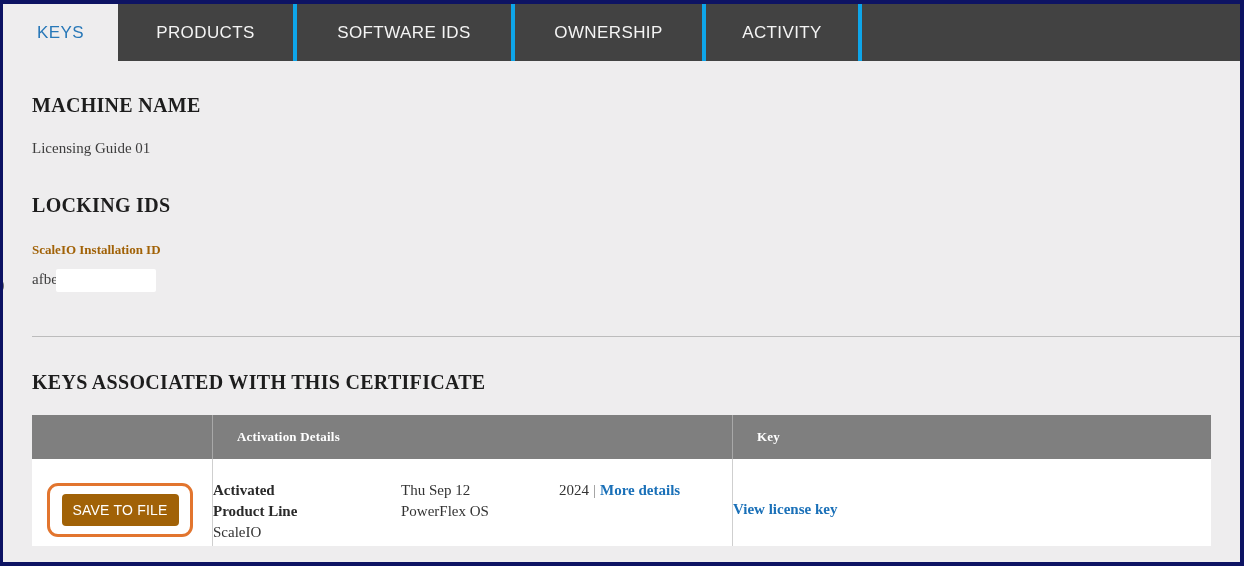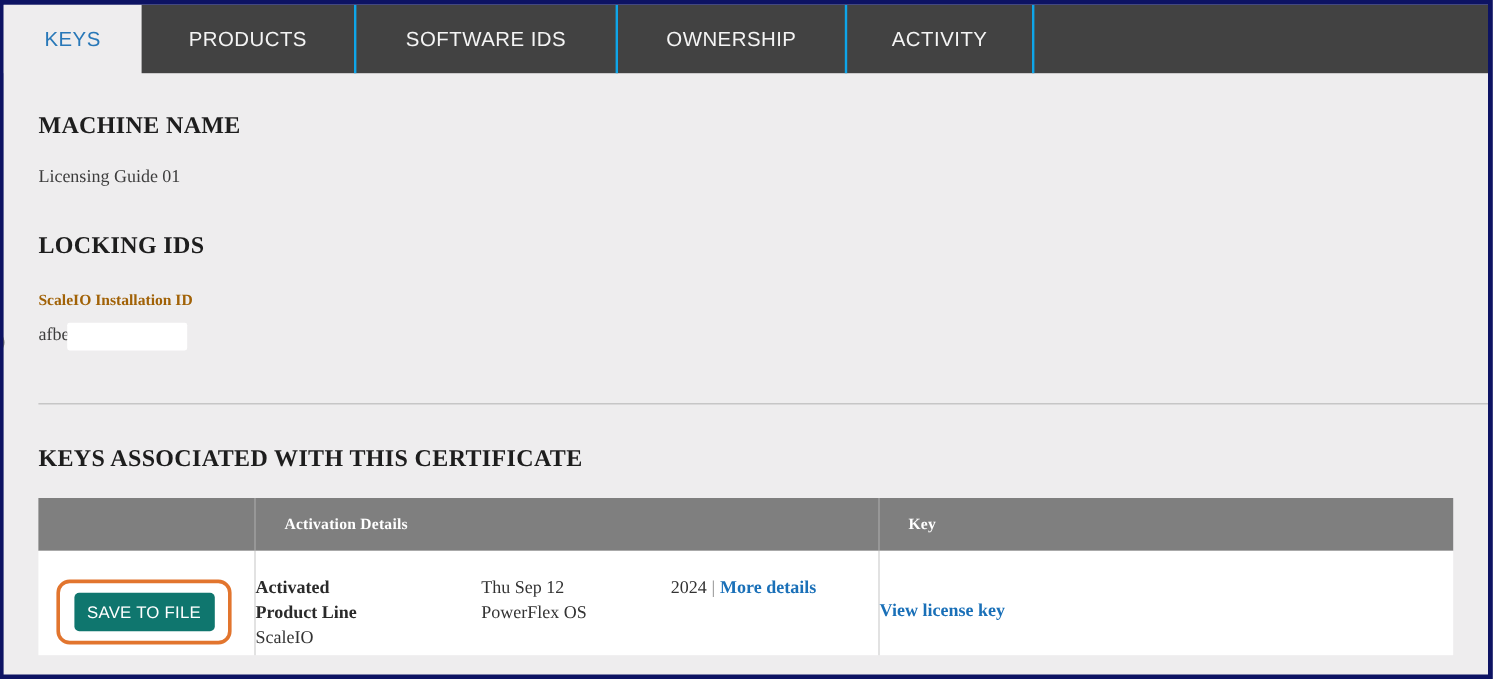--- a/index.html
+++ b/index.html
@@ -16,21 +16,21 @@
   
   .tabbar { display:flex; height:57px; width:100%; }
   .tab {
     font-family:"Liberation Sans", sans-serif;
     font-size:17px;
     display:flex; align-items:center; justify-content:center;
     cursor:pointer; letter-spacing:0.4px;
   }
   .tab-active { width:115px; background:#eeedee; color:#2878b8; }
   .tabbar-dark { flex:1; display:flex; background:#424242; }
-  .tabbar-dark .tab { color:#f4f4f4; border-right:2px solid #0ea5e9; }
+  .tabbar-dark .tab { color:#f4f4f4; border-right:4px solid #0ea5e9; }
   .tab-products { width:179px; }
   .tab-software { width:218px; }
   .tab-ownership { width:191px; }
   .tab-activity { width:156px; }
   .tab-filler { flex:1; border-right:none !important; }
   
   .content { padding-left:29px; }
   .h-serif {
     font-size:20px; font-weight:bold; color:#1d1d1d; letter-spacing:0.3px;
   }
@@ -63,21 +63,21 @@
   .trow .col2, .trow .col3 { border-left:1px solid #cfcfcf; }
   
   .btn-cell { position:relative; }
   .highlight-ring {
     position:absolute; left:15px; top:24px;
     width:146px; height:54px;
     border:3px solid #e2752e; border-radius:11px;
     display:flex; align-items:center; justify-content:center;
   }
   .save-btn {
-    background:#0f766e; color:#ffffff;
+    background:#a16207; color:#ffffff;
     font-family:"Liberation Sans", sans-serif; font-size:14px;
     border:none; border-radius:4px;
     padding:8px 11px; cursor:pointer; letter-spacing:0.2px;
   }
   
   .act-cell { display:flex; padding-top:21px; font-size:15px; color:#333333; }
   .act-labels { width:188px; line-height:21px; }
   .act-labels .b { font-weight:bold; color:#2a2a2a; }
   .act-dates { width:158px; line-height:21px; }
   .act-more { flex:1; line-height:21px; white-space:nowrap; }

